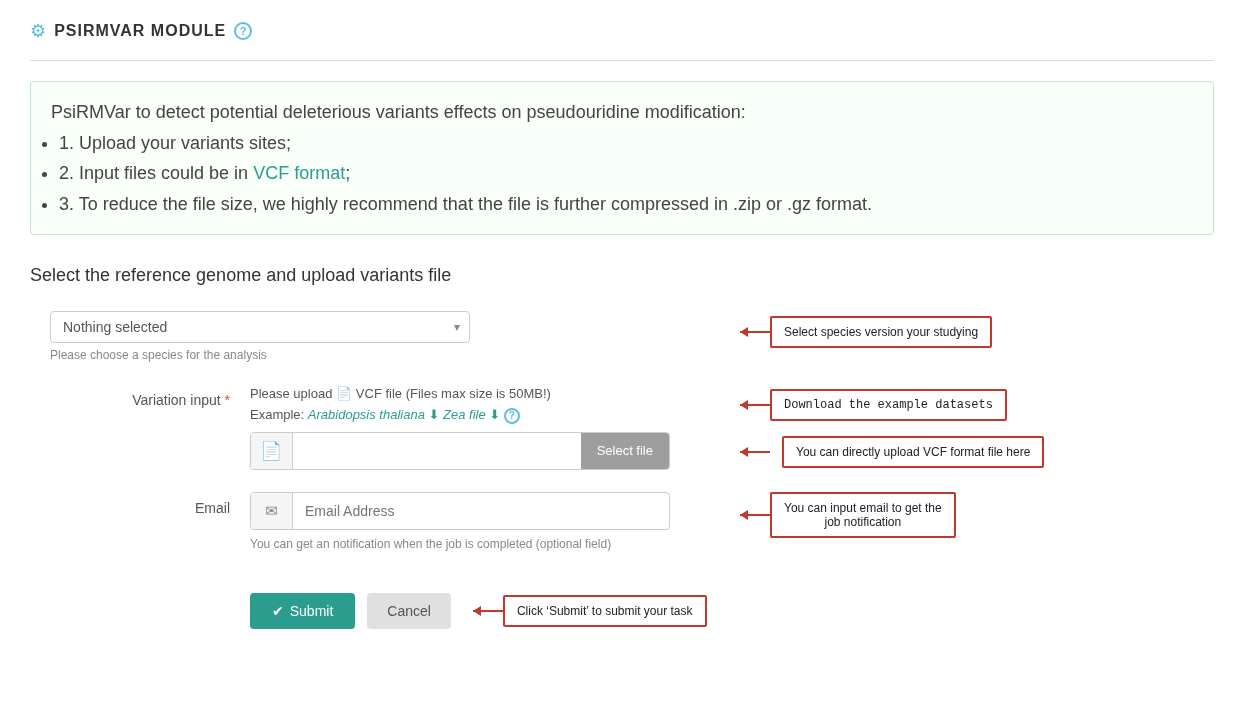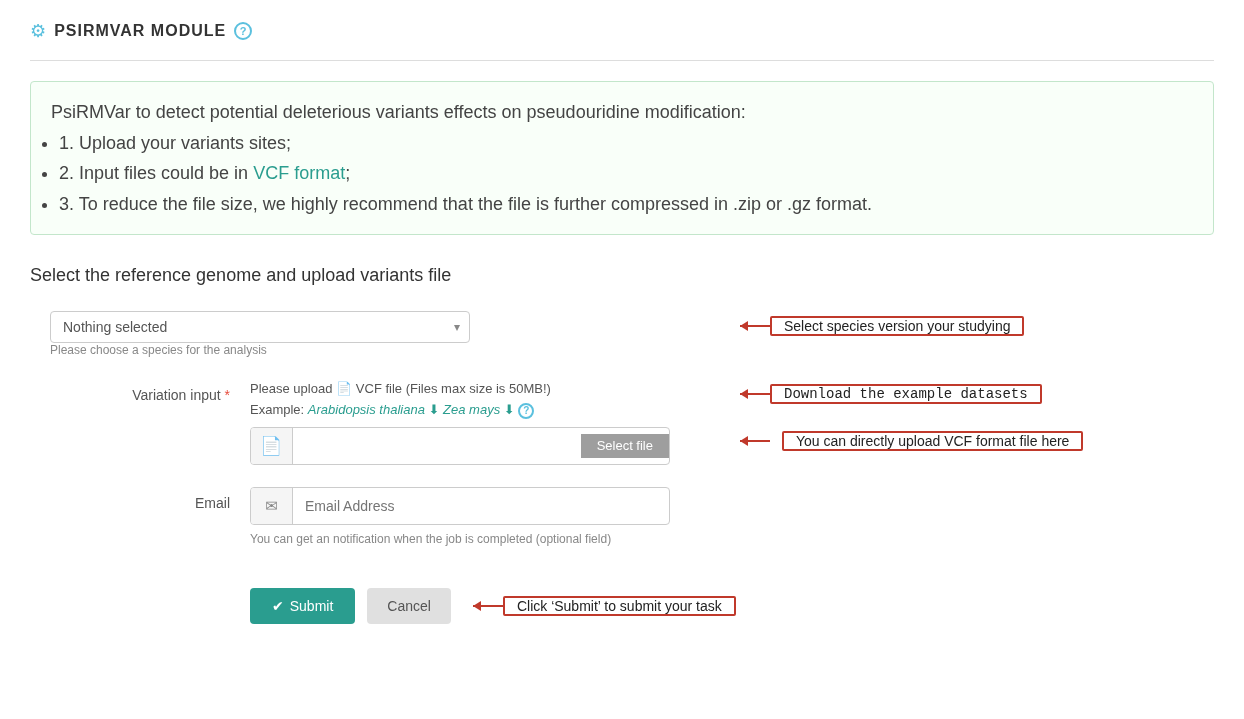--- a/index.html
+++ b/index.html
@@ -26,43 +26,43 @@
 
     .form-row { display: flex; align-items: flex-start; margin-bottom: 22px; position: relative; }
     .form-label { width: 200px; min-width: 200px; text-align: right; padding-right: 20px; padding-top: 8px; font-size: 14px; color: #555; }
     .required-star { color: #e74c3c; }
     .form-content { flex: 1; max-width: 420px; }
 
     
     .dropdown-wrapper { position: relative; }
     .dropdown-select { width: 100%; padding: 7px 12px; border: 1px solid #ccc; border-radius: 4px; font-size: 14px; color: #555; appearance: none; background: #fff; cursor: pointer; }
     .dropdown-arrow { position: absolute; right: 10px; top: 50%; transform: translateY(-50%); color: #888; pointer-events: none; font-size: 12px; }
-    .field-hint { font-size: 12px; color: #888; }
+    .field-hint { font-size: 12px; color: #888; margin-top: 5px; }
 
     
     .upload-info { font-size: 13px; color: #555; margin-bottom: 6px; line-height: 1.6; }
     .upload-info a { color: #2a9d8f; text-decoration: none; }
     .file-input-wrapper { display: flex; align-items: center; border: 1px solid #ccc; border-radius: 4px; overflow: hidden; }
     .file-icon-box { width: 42px; height: 36px; background: #f5f5f5; border-right: 1px solid #ccc; display: flex; align-items: center; justify-content: center; color: #555; font-size: 18px; }
     .file-name-area { flex: 1; padding: 7px 10px; font-size: 13px; color: #aaa; }
-    .select-file-btn { background: #9e9e9e; color: #fff; border: none; padding: 0 16px; height: 24px; font-size: 13px; cursor: pointer; border-radius: 0; }
+    .select-file-btn { background: #9e9e9e; color: #fff; border: none; padding: 0 16px; height: 36px; font-size: 13px; cursor: pointer; border-radius: 0; }
 
     
     .email-wrapper { display: flex; align-items: center; border: 1px solid #ccc; border-radius: 4px; overflow: hidden; }
     .email-icon-box { width: 42px; height: 36px; background: #f5f5f5; border-right: 1px solid #ccc; display: flex; align-items: center; justify-content: center; color: #888; font-size: 15px; }
     .email-input { flex: 1; border: none; outline: none; padding: 7px 12px; font-size: 14px; color: #aaa; }
     .email-hint { font-size: 12px; color: #888; margin-top: 5px; line-height: 1.5; }
 
     
     .submit-area { display: flex; align-items: center; gap: 12px; margin-top: 40px; padding-left: 220px; position: relative; }
     .submit-btn { background: #2a9d8f; color: #fff; border: none; padding: 10px 22px; font-size: 14px; border-radius: 4px; cursor: pointer; display: flex; align-items: center; gap: 6px; }
     .cancel-btn { background: #e0e0e0; color: #555; border: none; padding: 10px 20px; font-size: 14px; border-radius: 4px; cursor: pointer; }
 
     .page-wrapper { position: relative; }
-    .ann-box { border: 2px solid #c0392b; background: #fff; padding: 0 12px; font-size: 14px; color: #222; white-space: nowrap; border-radius: 2px; display: inline-block; text-align: center; }
+    .ann-box { border: 2px solid #c0392b; background: #fff; padding: 7px 12px; font-size: 12px; color: #222; white-space: nowrap; border-radius: 2px; display: inline-block; text-align: center; }
   </style>
 </head>
 <body>
 
 <div class="page-wrapper" style="position:relative;">
 
   <div class="page-header">
     <span class="gear-icon">⚙</span>
     <h1>PSIRMVAR MODULE</h1>
     <span class="help-icon">?</span>
@@ -107,21 +107,21 @@
         <span>Variation input</span> <span class="required-star">*</span>
       </div>
       <div class="form-content">
         <div class="upload-info">
           <span>Please upload</span>
           <span> 📄 </span>
           <span>VCF file (Files max size is 50MB!)</span><br>
           <span>Example:</span>
           <em><a href="#">Arabidopsis thaliana</a></em>
           <span style="color:#2a9d8f; cursor:pointer;">⬇</span>
-          <em><a href="#">Zea mays</a></em>
+          <em><a href="#">Zea file</a></em>
           <span style="color:#2a9d8f; cursor:pointer;">⬇</span>
           <span style="display:inline-flex;align-items:center;justify-content:center;width:16px;height:16px;border-radius:50%;border:2px solid #5bc0de;color:#5bc0de;font-size:10px;font-weight:bold;cursor:pointer;">?</span>
         </div>
         <div class="file-input-wrapper">
           <div class="file-icon-box">📄</div>
           <div class="file-name-area"></div>
           <button class="select-file-btn">Select file</button>
         </div>
       </div>
 
@@ -145,20 +145,27 @@
         <span>Email</span>
       </div>
       <div class="form-content">
         <div class="email-wrapper">
           <div class="email-icon-box">✉</div>
           <input type="email" class="email-input" placeholder="Email Address" style="">
         </div>
         <div class="email-hint">You can get an notification when the job is completed (optional field)</div>
       </div>
 
+      <div style="position:absolute; left:690px; top:0px; display:flex; align-items:center; pointer-events:none;">
+        <div style="width:30px; height:2px; background:#c0392b; position:relative;">
+          <div style="position:absolute; left:0; top:-4px; width:0;height:0;border-top:5px solid transparent;border-bottom:5px solid transparent;border-right:8px solid #c0392b;"></div>
+        </div>
+        <div class="ann-box" style="white-space:pre-line;">You can input email to get the
+job notification</div>
+      </div>
     </div>
 
   </div>
 
   <div class="submit-area">
     <button class="submit-btn">
       <span>✔</span>
       <span>Submit</span>
     </button>
     <button class="cancel-btn">Cancel</button>

